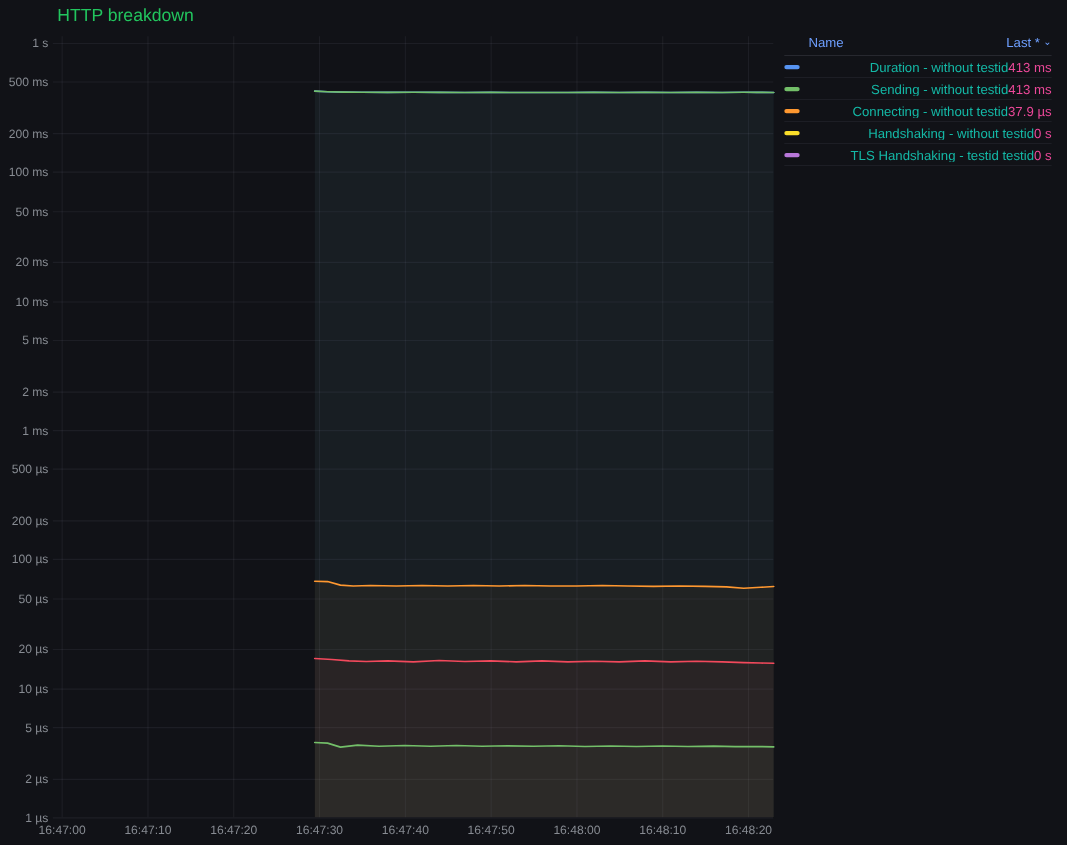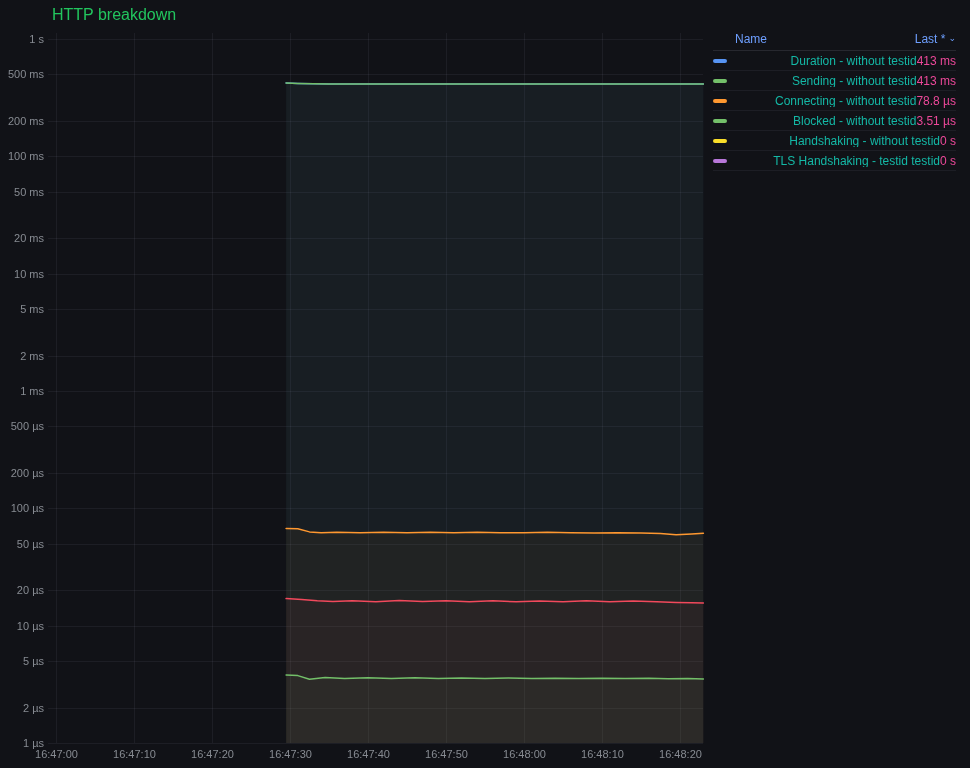--- a/index.html
+++ b/index.html
@@ -138,26 +138,21 @@
       <span class="legend-value">413 ms</span>
     </div>
     <div class="legend-row">
       <span class="swatch" style="background: rgb(115, 191, 105);"></span>
       <span class="legend-label">Sending - without testid</span>
       <span class="legend-value">413 ms</span>
     </div>
     <div class="legend-row">
       <span class="swatch" style="background: rgb(255, 152, 48);"></span>
       <span class="legend-label">Connecting - without testid</span>
-      <span class="legend-value">78.8 µs</span>
-    </div>
-    <div class="legend-row">
-      <span class="swatch" style="background: rgb(115, 191, 105);"></span>
-      <span class="legend-label">Blocked - without testid</span>
-      <span class="legend-value">3.51 µs</span>
+      <span class="legend-value">37.9 µs</span>
     </div>
     <div class="legend-row">
       <span class="swatch" style="background: rgb(250, 222, 42);"></span>
       <span class="legend-label">Handshaking - without testid</span>
       <span class="legend-value">0 s</span>
     </div>
     <div class="legend-row">
       <span class="swatch" style="background: rgb(184, 119, 217);"></span>
       <span class="legend-label">TLS Handshaking - testid testid</span>
       <span class="legend-value">0 s</span>

